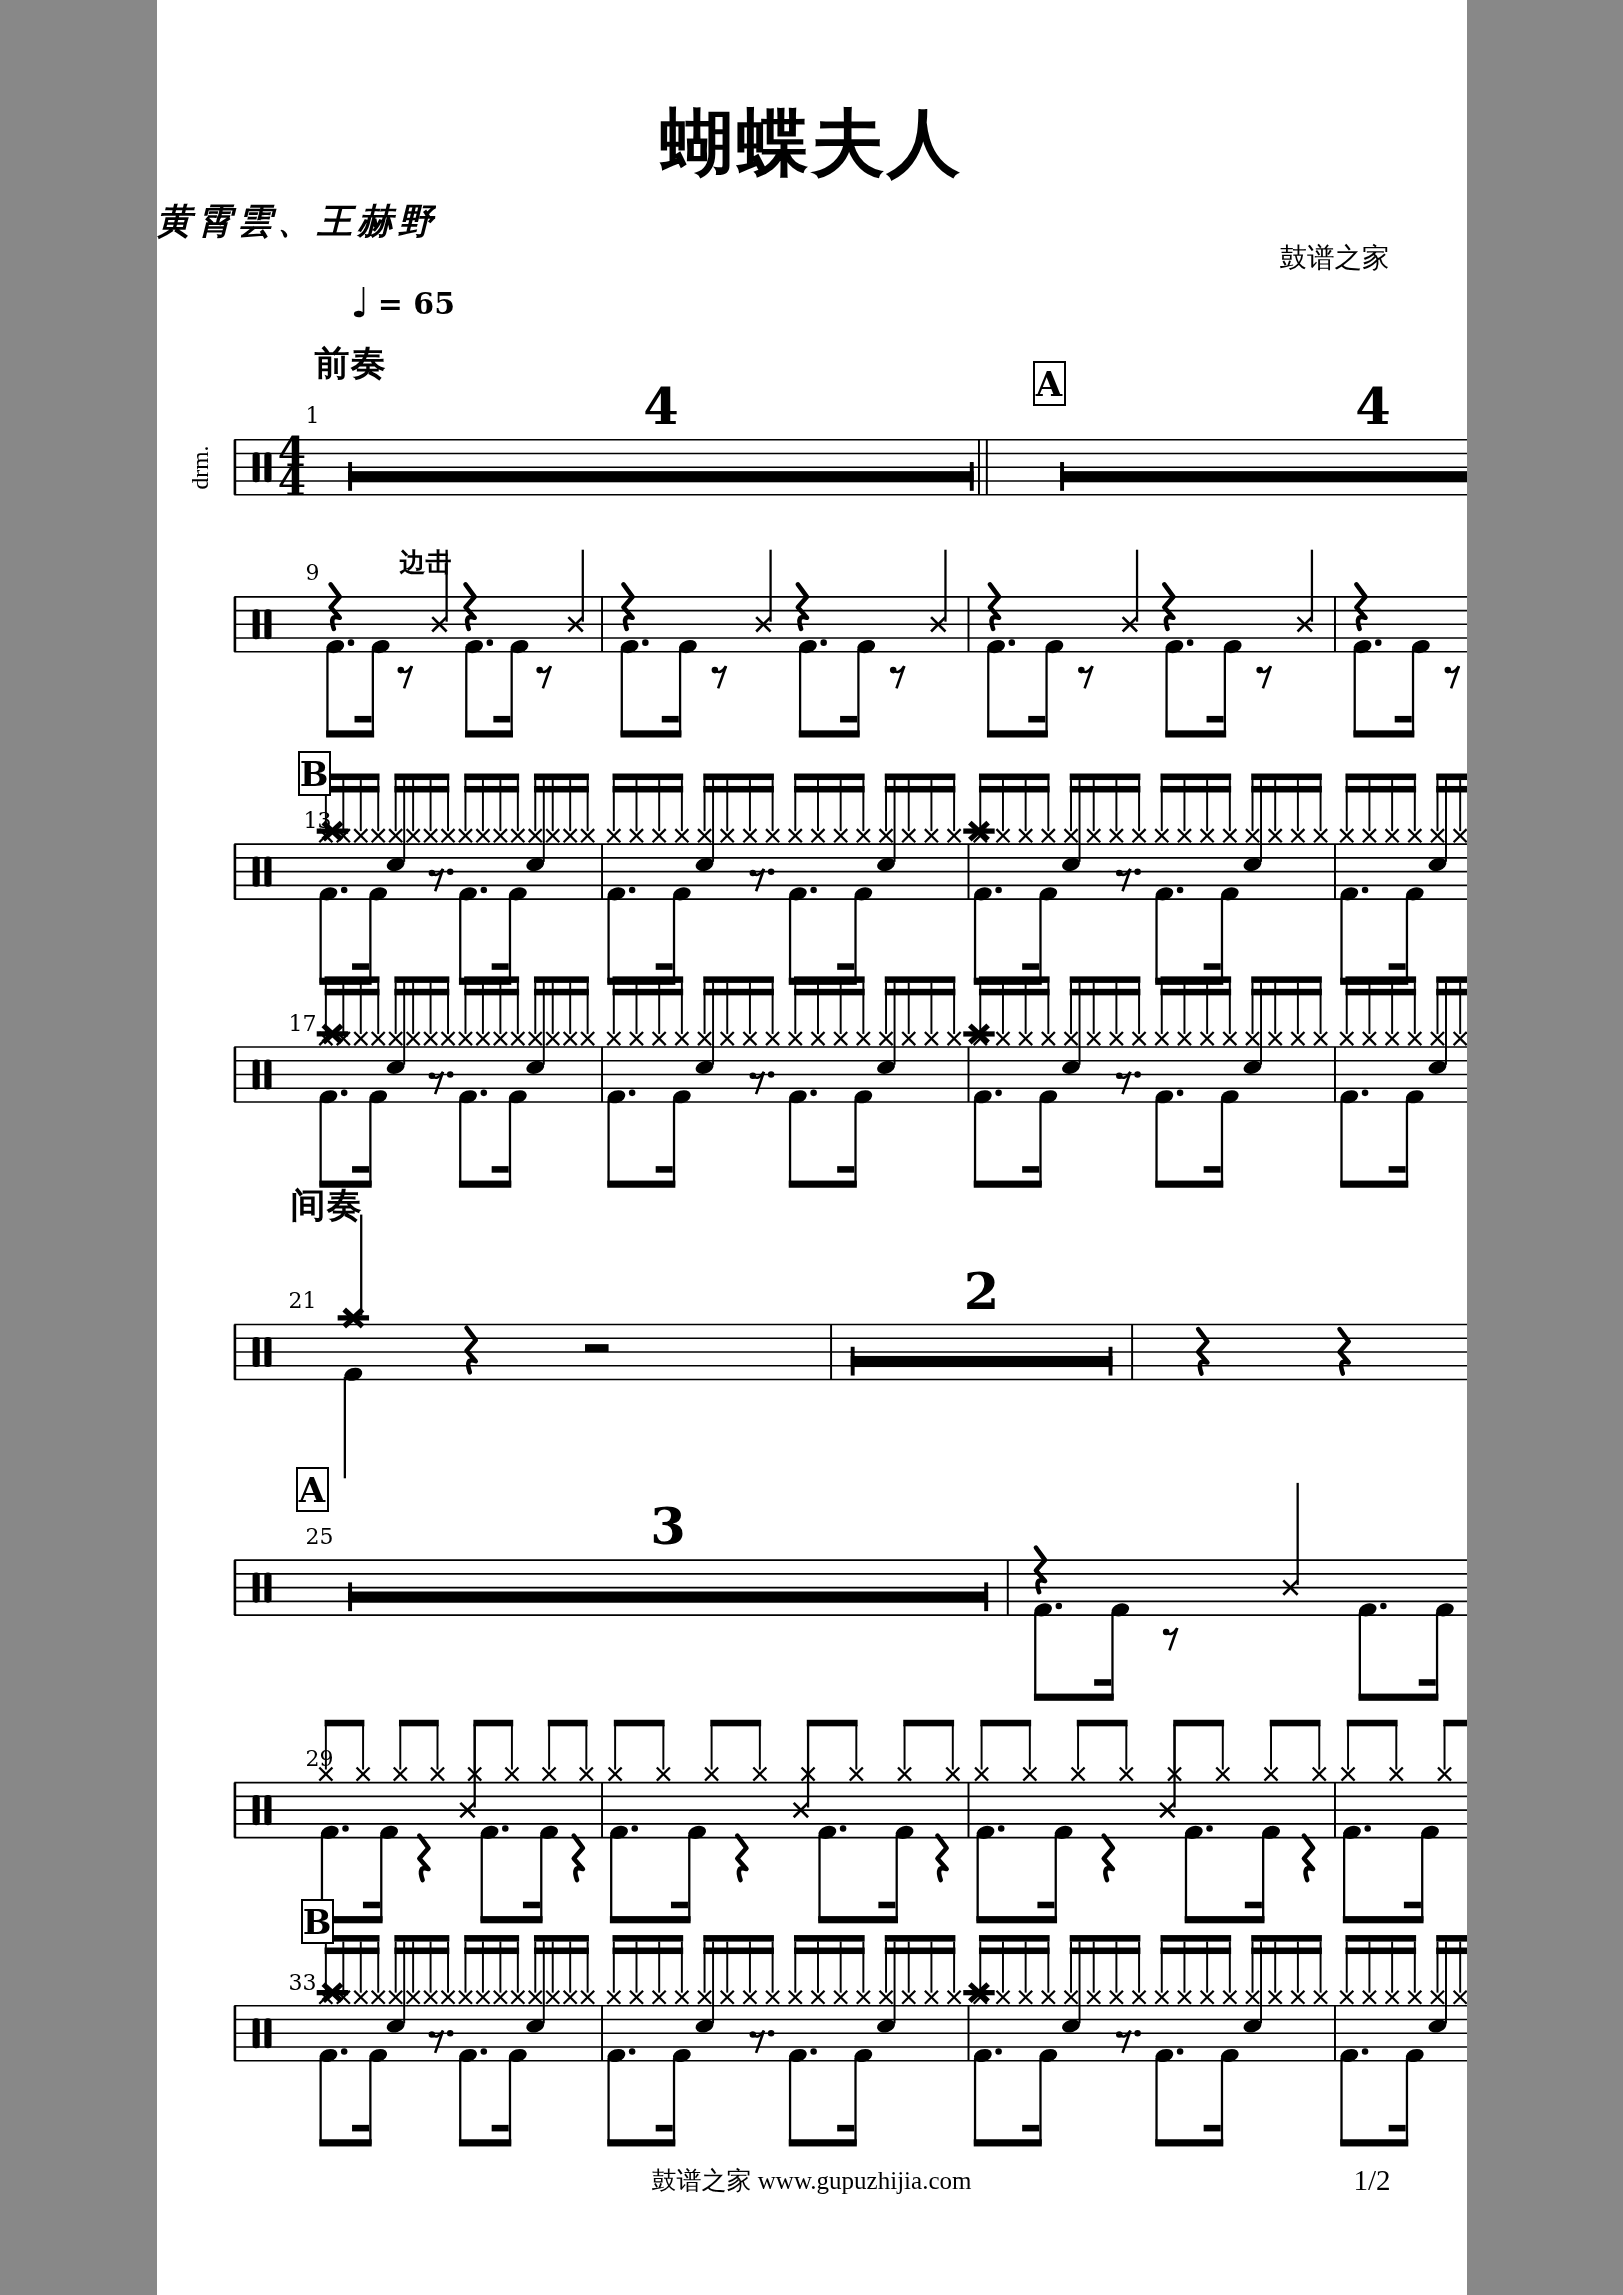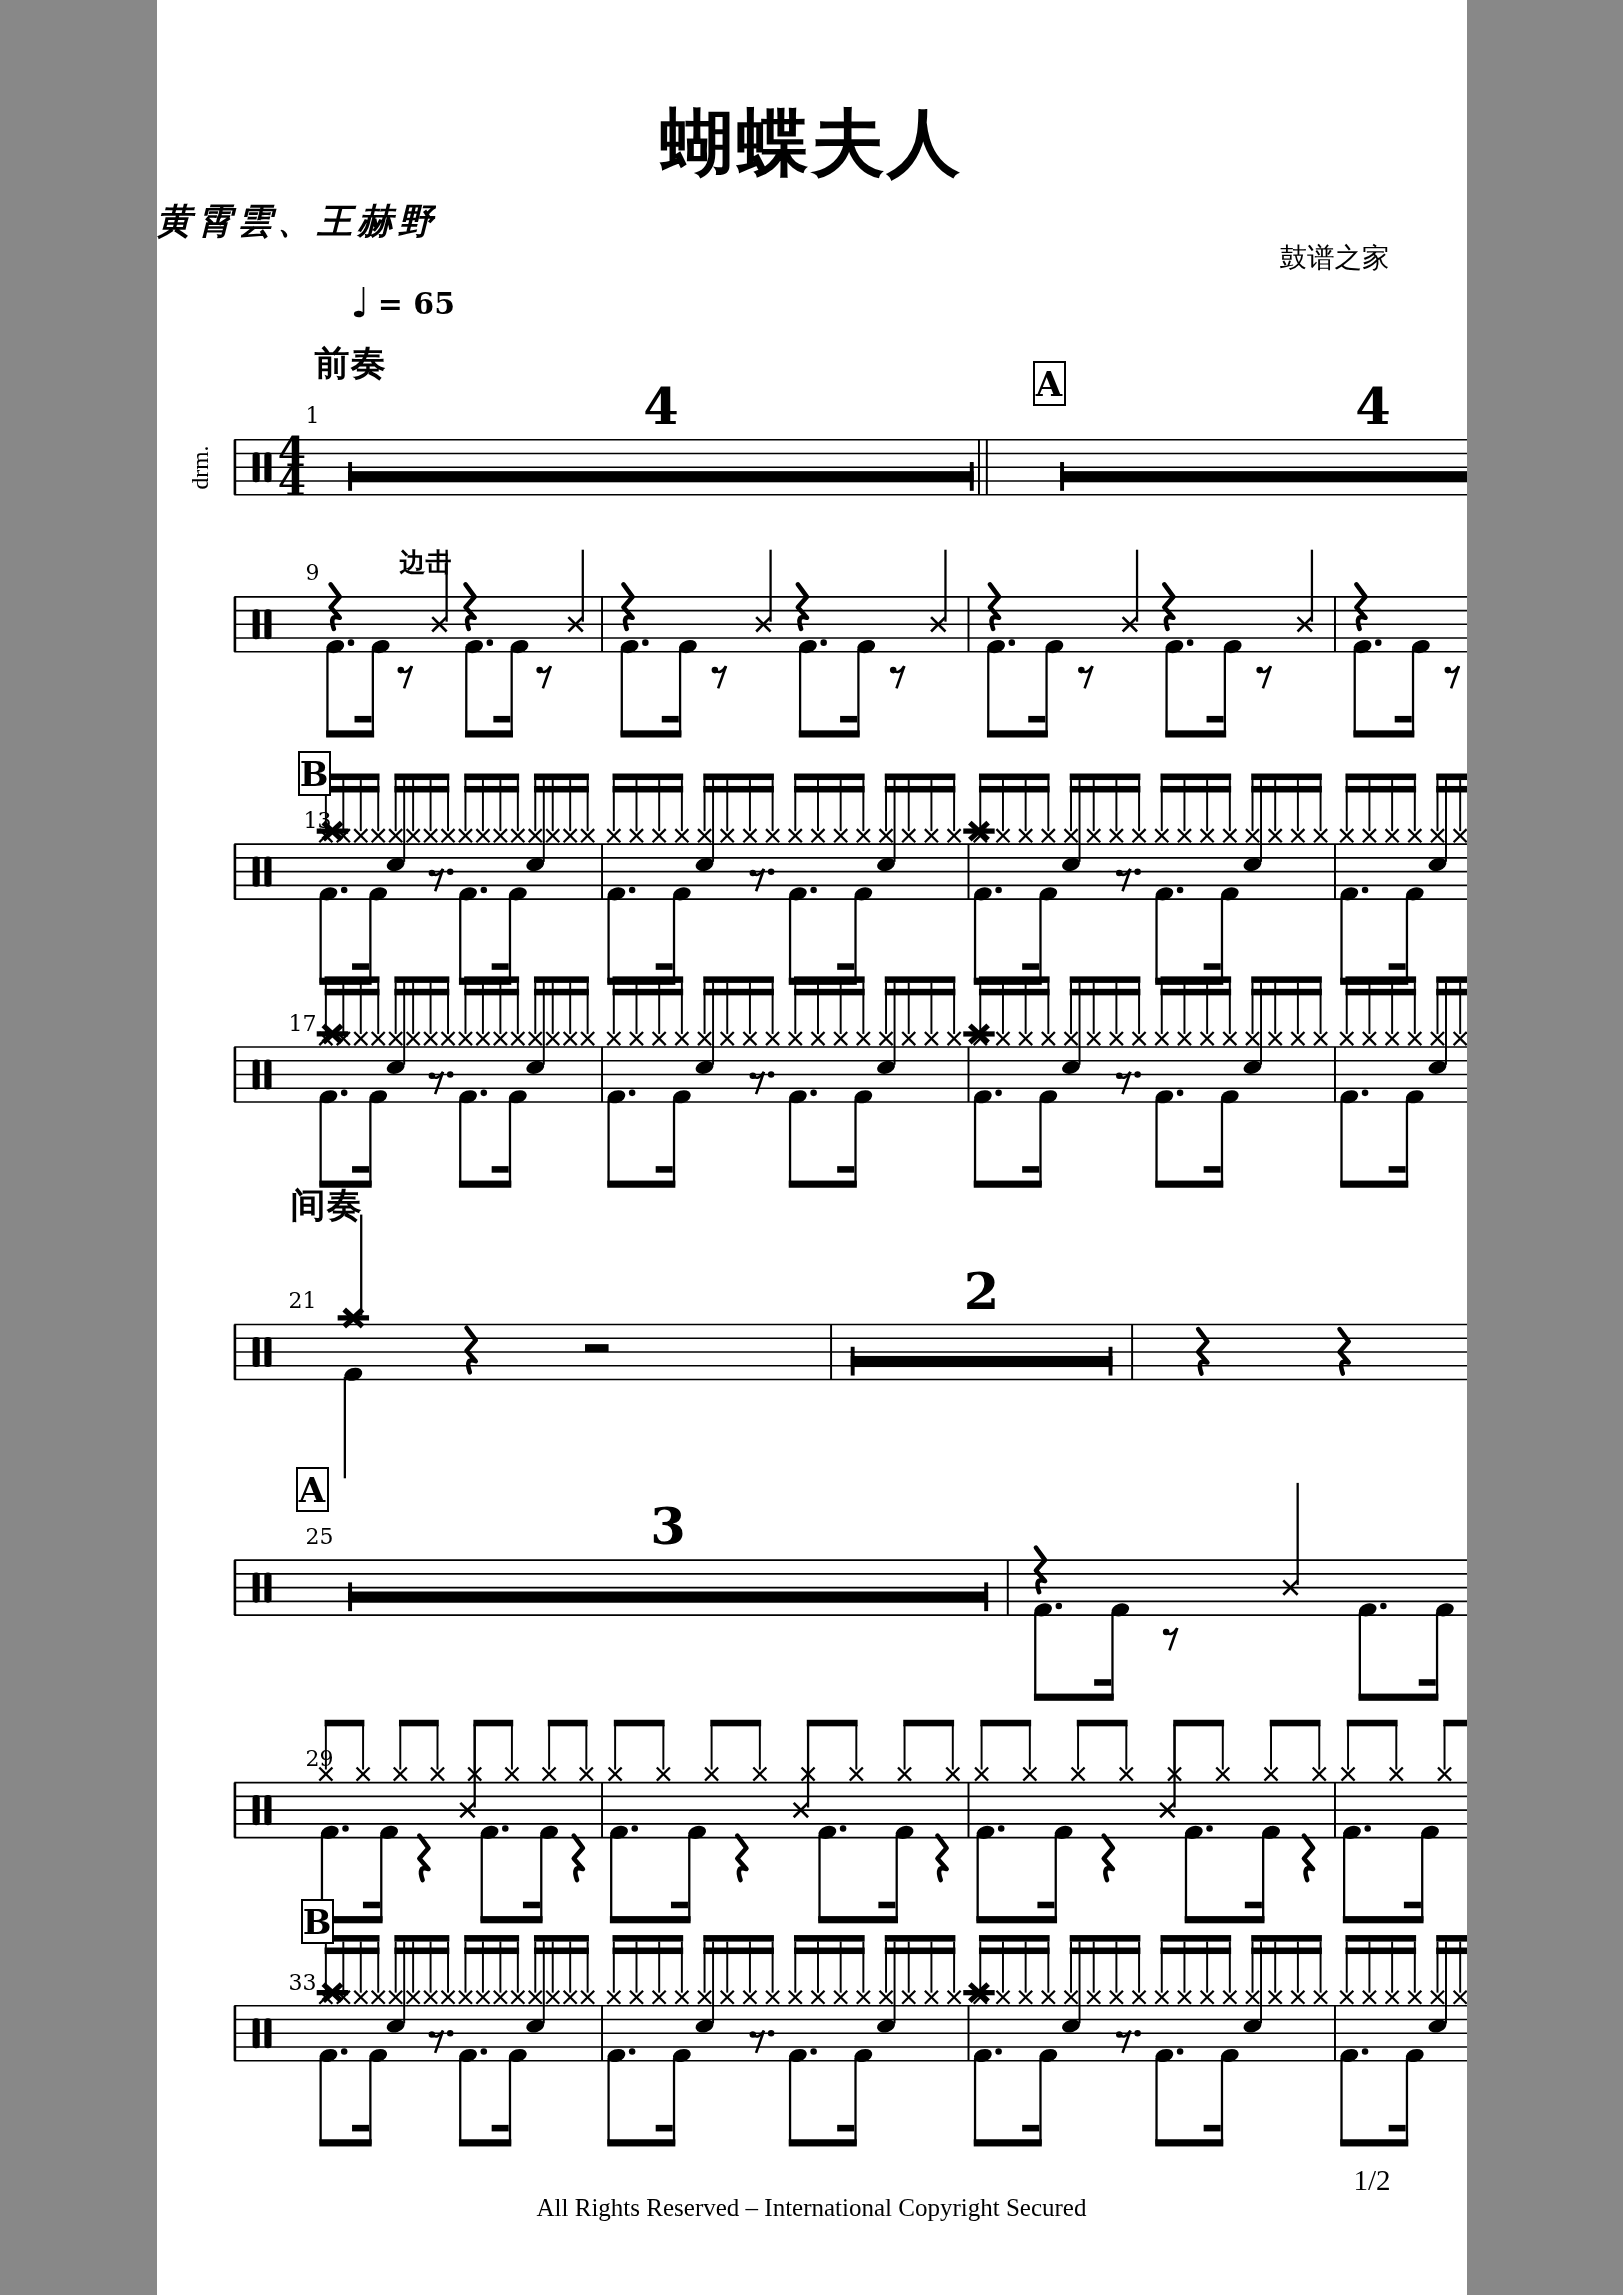--- a/index.html
+++ b/index.html
@@ -1482,16 +1482,16 @@
       <div class="abs mnum" style="left: 132px; top: 1011px;">17</div>
       <div class="abs mnum" style="left: 132px; top: 1288px;">21</div>
       <div class="abs seclabel" style="left: 134px; top: 1154px; margin-top: 28px;">间奏</div>
       <div class="abs mnum" style="left: 149px; top: 1524px;">25</div>
       <div class="abs rehbox" style="left: 139px; top: 1467px;">A</div>
       <div class="abs mnum" style="left: 149px; top: 1746px;">29</div>
       <div class="abs mnum" style="left: 132px; top: 1970px;">33</div>
       <div class="abs rehbox" style="left: 144px; top: 1899px;">B</div>
     </div>
 
-  <div class="abs f2">All Rights Reserved – International Copyright Secured</div>
+  <div class="abs f1">鼓谱之家 www.gupuzhijia.com</div>
   <div class="abs pageno">1/2</div>
 </div>
 
 
 </body></html>

